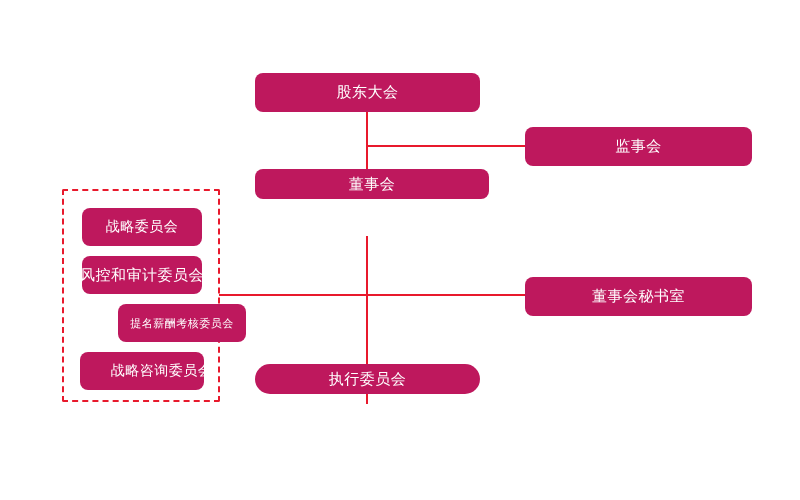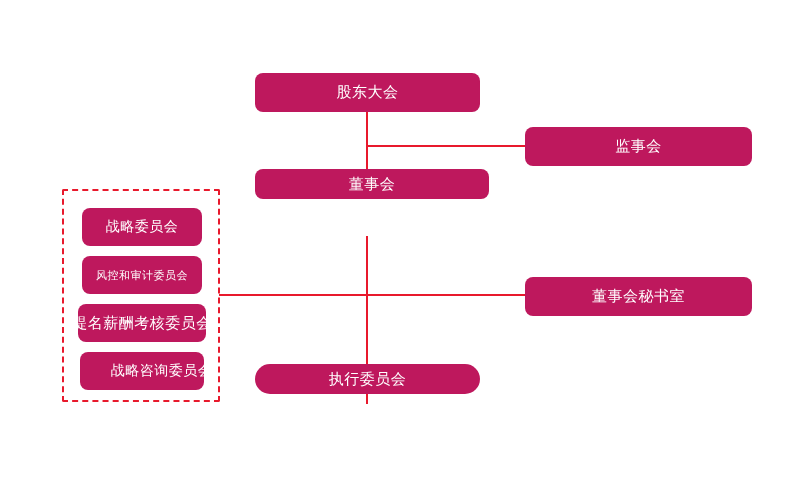--- a/index.html
+++ b/index.html
@@ -45,22 +45,22 @@
     display: flex;
     align-items: center;
     justify-content: center;
     text-align: center;
     line-height: 1.1;
     white-space: nowrap;
     letter-spacing: 0.5px;
   }
   .node-lg  { font-size: 15px; }
   .node-md  { font-size: 14px; }
-  .node-sm  { font-size: 11px; }
-  .node-xs  { font-size: 15px; }
+  .node-sm  { font-size: 15px; }
+  .node-xs  { font-size: 11px; margin-left: 40px; }
 </style>
 </head>
 <body>
 
 <div id="chart-root">
 
   <div class="line v-line" style="left:366px; top:112px; height:57px;"></div>
 
   <div class="line h-line" style="left:366px; top:145px; width:160px;"></div>
 

